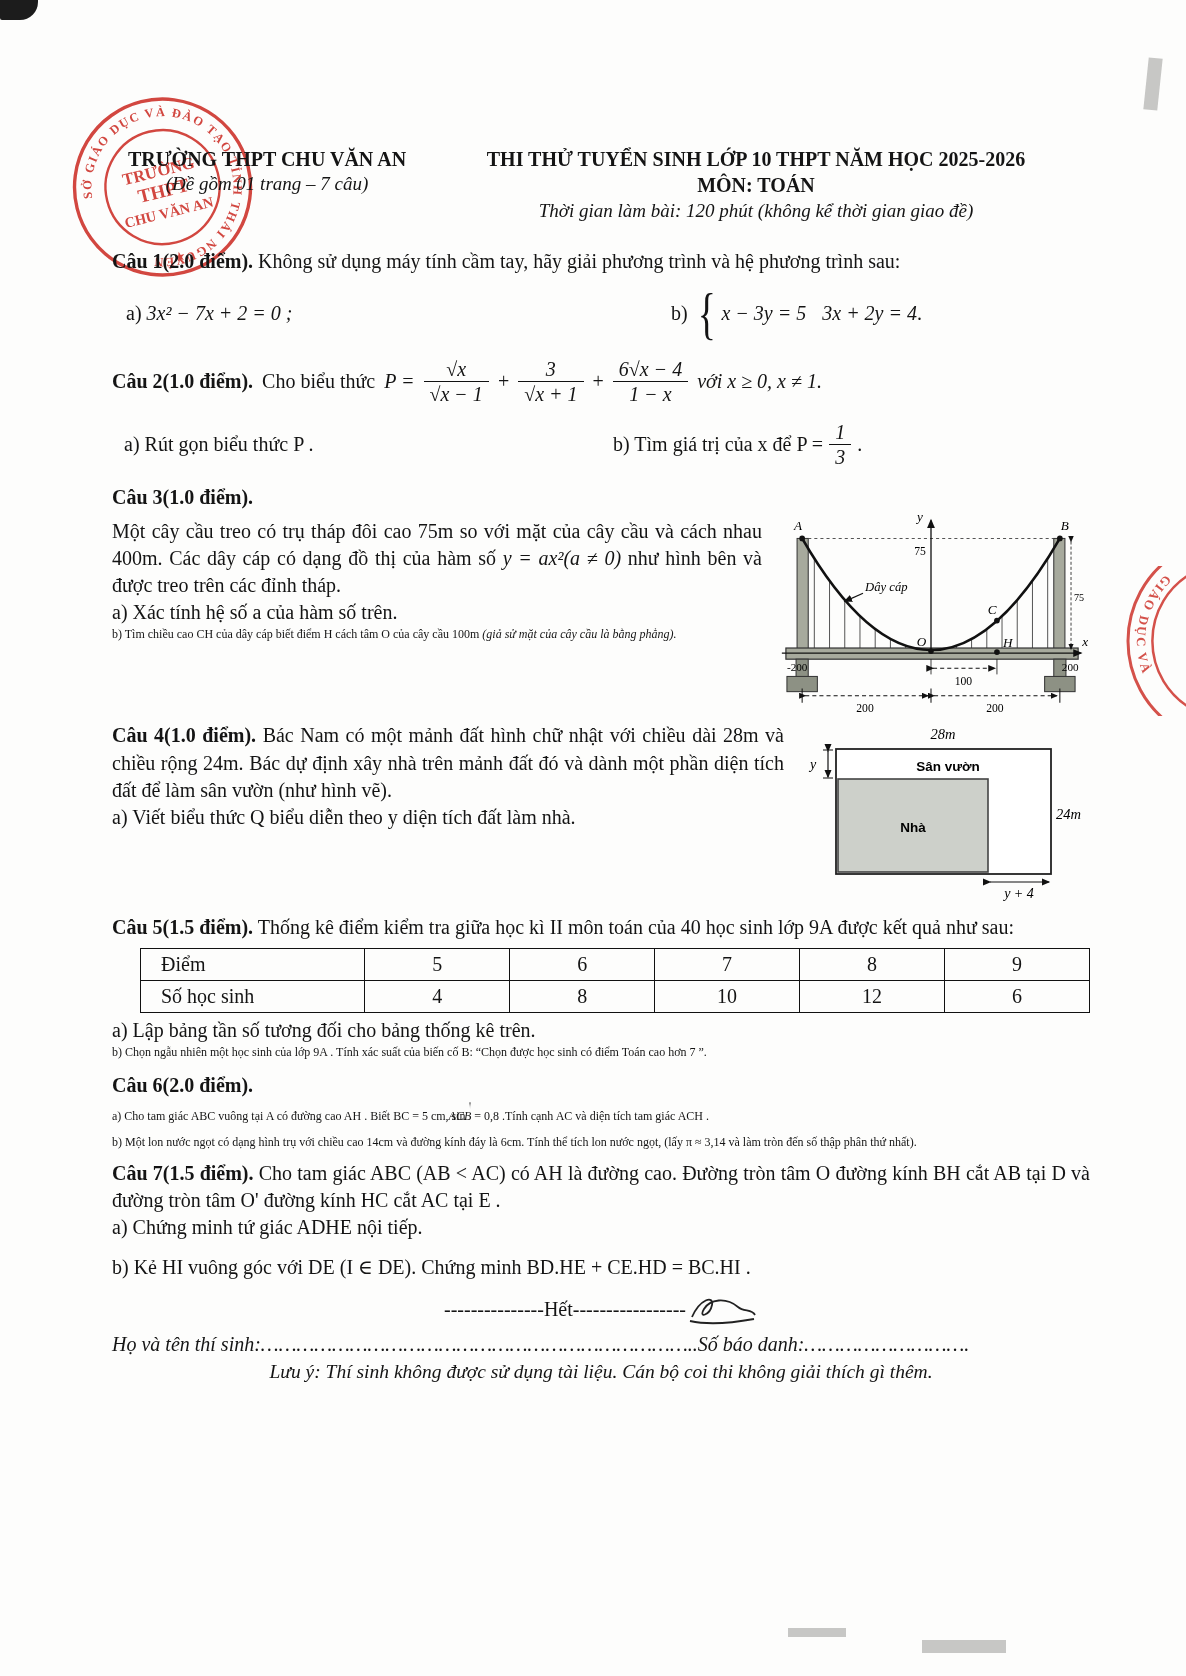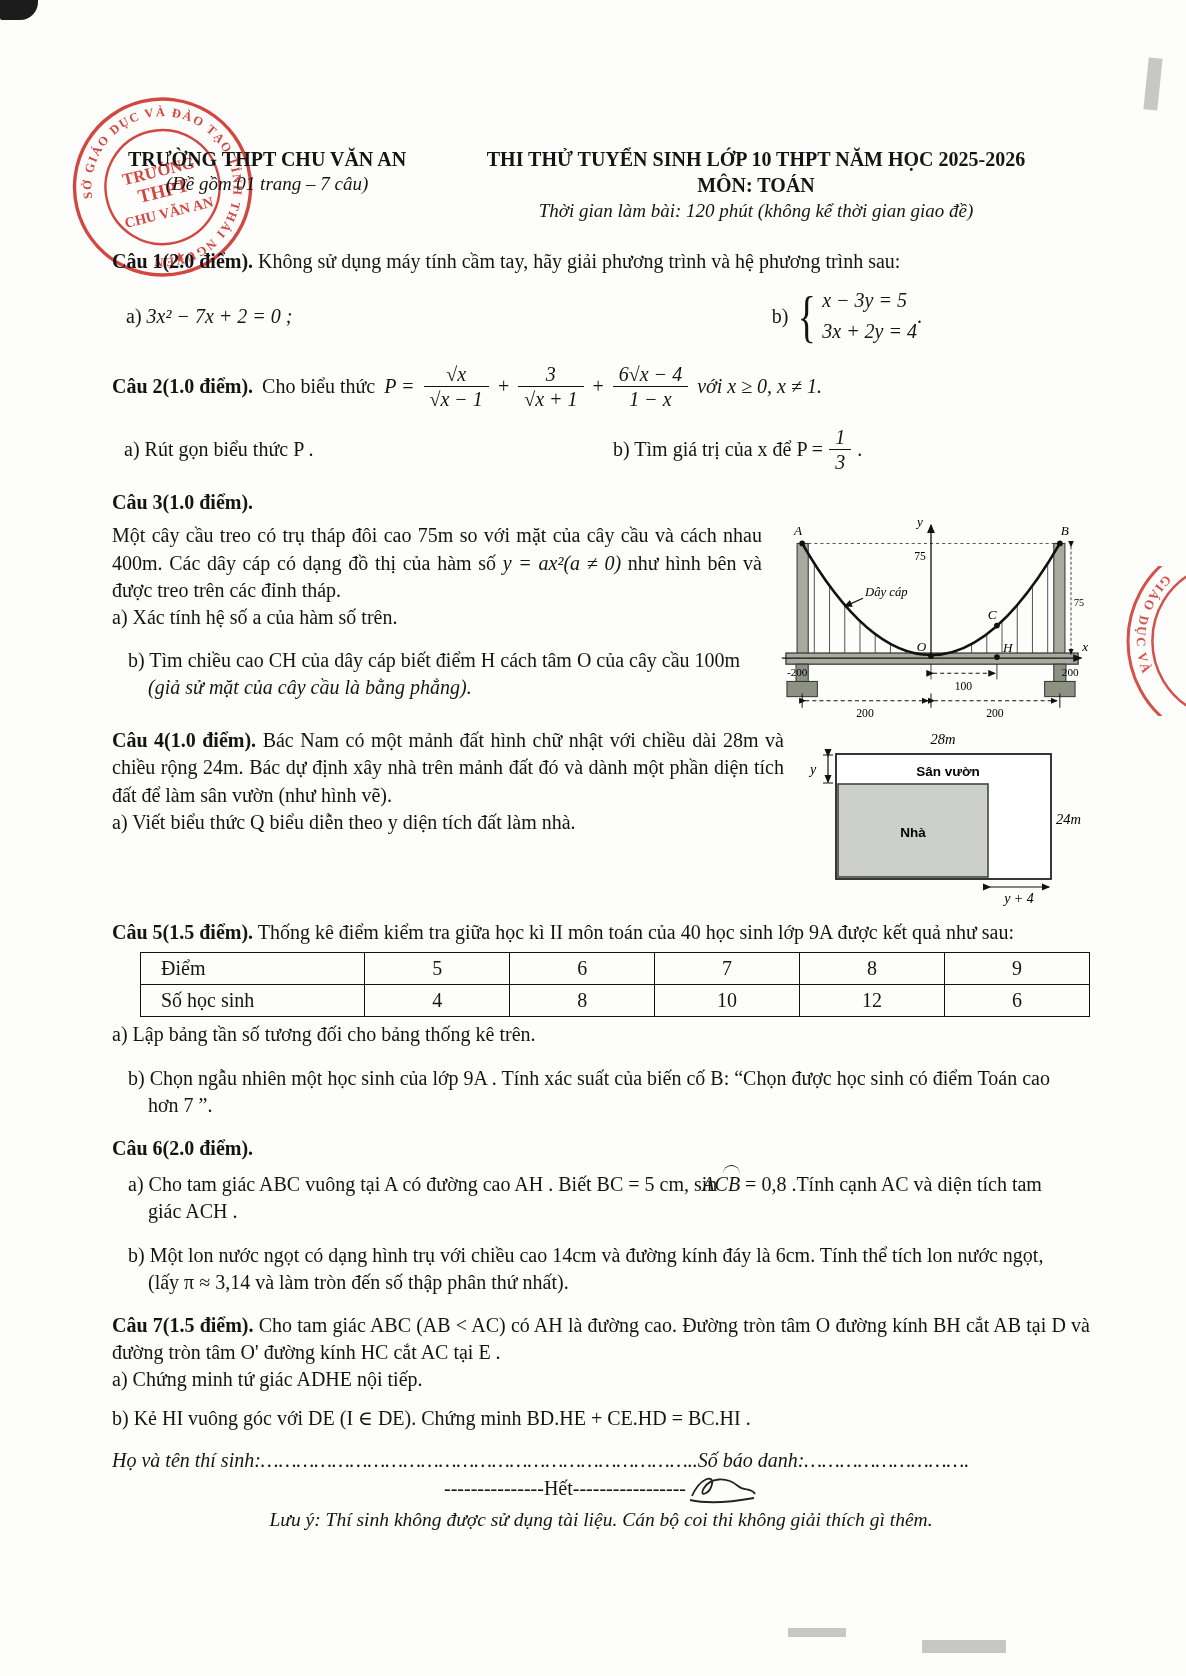--- a/index.html
+++ b/index.html
@@ -22,27 +22,27 @@
   .title { font-weight:bold; font-size:20px; margin:0; }
   .subject { font-weight:bold; font-size:20px; margin:3px 0 0 0; }
   .time { font-style:italic; font-size:19px; margin:3px 0 0 0; }
 
   
   .frac { display:inline-block; vertical-align:middle; text-align:center; font-style:italic; line-height:1.1; }
   .frac .num { display:block; border-bottom:1.5px solid #111; padding:0 6px 1px 6px; }
   .frac .den { display:block; padding:1px 6px 0 6px; }
   .sys { display:inline-flex; align-items:center; }
   .sys .brace { font-size:58px; font-weight:300; line-height:0.85; transform:scaleX(0.65); margin-right:1px; }
-  .sys .slines { display:flex; flex-direction:column; gap:8px; font-style:italic;font-family:Liberation Serif, serif; }
+  .sys .slines { display:flex; flex-direction:row; gap:16px; font-style:italic;font-family:Liberation Serif, serif; }
   .hat { position:relative; display:inline-block; font-style:italic; }
   .hat::before { content:""; position:absolute; left:2%; right:2%; top:-6px; height:8px;
                  border-top:1.8px solid #111; border-radius:50%/100% 100% 0 0; }
 
   .row { display:flex; align-items:center; }
-  .item { padding-left:20px; text-indent:-20px; margin:16px; line-height:1.36; font-size:20px; }
+  .item { padding-left:20px; text-indent:-20px; margin:0; line-height:1.36; font-size:12px; }
   .ital { font-style:italic; }
 
   
   .qblock { margin-top:14px; }
   .clear { clear:both; }
   .figwrap { float:right; }
 
   
   table.stats { border-collapse:collapse; margin:6px 0 4px 28px; }
   table.stats td { border:1.7px solid #111; font-size:20px; height:29px; }
@@ -322,23 +322,23 @@
       <p class="item" style="margin-top:9px;">b) Một lon nước ngọt có dạng hình trụ với chiều cao 14cm và đường kính đáy là 6cm. Tính thể tích lon nước ngọt, (lấy π ≈ 3,14 và làm tròn đến số thập phân thứ nhất).</p>
     </div>
 
     <div class="qblock" style="margin-top:10px;">
       <p class="line just"><span class="qlabel">Câu 7(1.5 điểm).</span> <span>Cho tam giác ABC (AB &lt; AC) có AH là đường cao. Đường tròn tâm O đường kính BH cắt AB tại D và đường tròn tâm O' đường kính HC cắt AC tại E .</span></p>
       <p class="line">a) Chứng minh tứ giác ADHE nội tiếp.</p>
       <p class="line" style="margin-top:12px;">b) Kẻ HI vuông góc với DE (I ∈ DE). Chứng minh BD.HE + CE.HD = BC.HI .</p>
     </div>
 
     <div style="margin-top:14px;">
-      <p class="line ital" style="margin-top:4px;">Họ và tên thí sinh:………………………………………………………………..Số báo danh:……………………….</p>
       <p class="line center">
         <span>---------------Hết-----------------</span><svg width="70" height="32" viewBox="0 0 70 32" style="vertical-align:middle;margin-left:2px;">
             <path d="M4,22 C12,4 26,0 24,10 C22,20 10,24 16,14 C22,4 38,2 50,12 C56,17 64,14 67,20 M2,26 C20,30 44,28 66,24" fill="none" stroke="#222" stroke-width="1.8"></path>
           </svg>
       </p>
+      <p class="line ital" style="margin-top:4px;">Họ và tên thí sinh:………………………………………………………………..Số báo danh:……………………….</p>
       <p class="footer-note center" style="margin:3px 0 0 0;">Lưu ý: Thí sinh không được sử dụng tài liệu. Cán bộ coi thi không giải thích gì thêm.</p>
     </div>
 
   </div>
 </div>
 
 </body></html>

